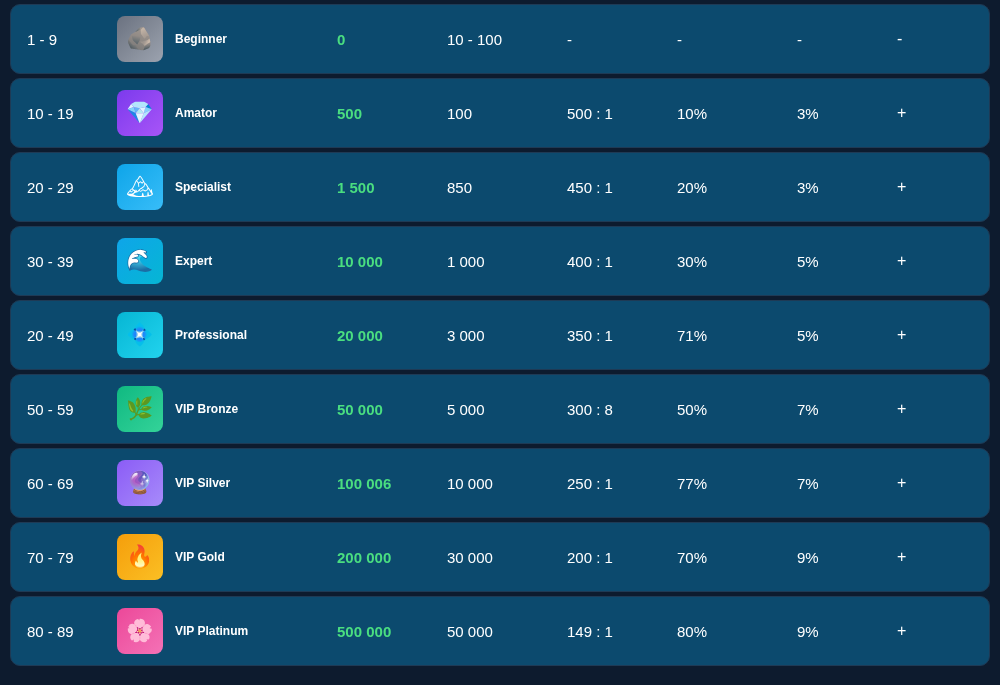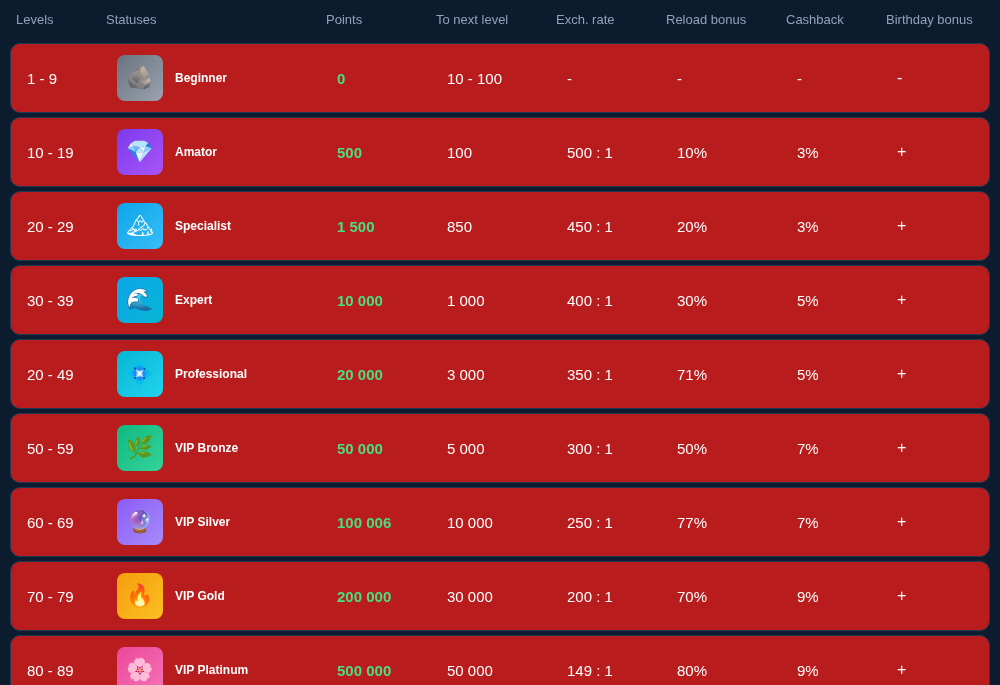--- a/index.html
+++ b/index.html
@@ -22,21 +22,21 @@
       font-size: 13px;
       font-weight: 400;
     }
     .header-row span {
       display: flex;
       align-items: center;
     }
     .data-row {
       display: grid;
       grid-template-columns: 90px 220px 110px 120px 110px 120px 100px 130px;
-      background: #b91c1c;
+      background: #0c4a6e;
       border: 1px solid #1e3a55;
       border-radius: 10px;
       margin: 4px 10px;
       padding: 10px 16px;
       align-items: center;
       min-height: 70px;
     }
     .cell {
       display: flex;
       align-items: center;
@@ -84,30 +84,20 @@
     .badge-professional { background: linear-gradient(135deg, #06b6d4, #22d3ee); }
     .badge-vipbronze { background: linear-gradient(135deg, #10b981, #34d399); }
     .badge-vipsilver { background: linear-gradient(135deg, #8b5cf6, #a78bfa); }
     .badge-vipgold { background: linear-gradient(135deg, #f59e0b, #fbbf24); }
     .badge-vipplatinum { background: linear-gradient(135deg, #ec4899, #f472b6); }
   </style>
 </head>
 <body>
 
 <div class="table-container">
-  <div class="header-row">
-    <span>Levels</span>
-    <span>Statuses</span>
-    <span>Points</span>
-    <span>To next level</span>
-    <span>Exch. rate</span>
-    <span>Reload bonus</span>
-    <span>Cashback</span>
-    <span>Birthday bonus</span>
-  </div>
   <div id="rows-container">
       <div class="data-row">
     <div class="cell cell-level">1 - 9</div>
     <div class="cell cell-status">
       <div class="badge badge-beginner">
         <span>🪨</span>
       </div>
       <span class="status-name">Beginner</span>
     </div>
     <div class="cell cell-points">0</div>
@@ -180,21 +170,21 @@
       <div class="data-row">
     <div class="cell cell-level">50 - 59</div>
     <div class="cell cell-status">
       <div class="badge badge-vipbronze">
         <span>🌿</span>
       </div>
       <span class="status-name">VIP Bronze</span>
     </div>
     <div class="cell cell-points">50 000</div>
     <div class="cell">5 000</div>
-    <div class="cell">300 : 1</div>
+    <div class="cell">300 : 8</div>
     <div class="cell">50%</div>
     <div class="cell">7%</div>
     <div class="cell cell-plus">+</div>
   </div>
       <div class="data-row">
     <div class="cell cell-level">60 - 69</div>
     <div class="cell cell-status">
       <div class="badge badge-vipsilver">
         <span>🔮</span>
       </div>

